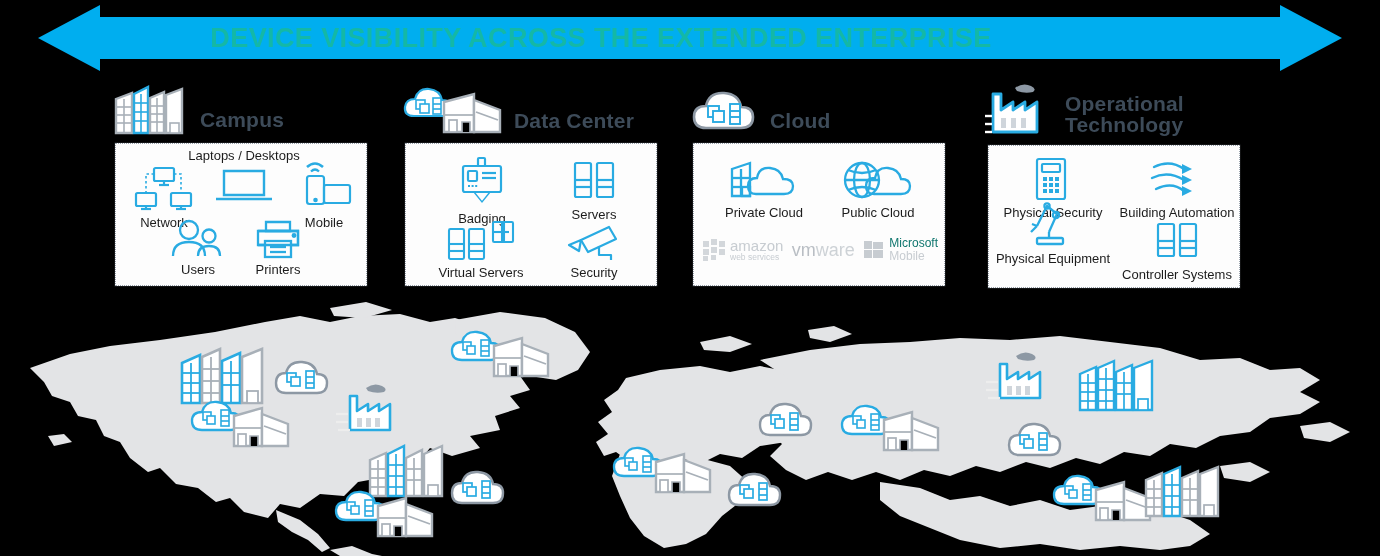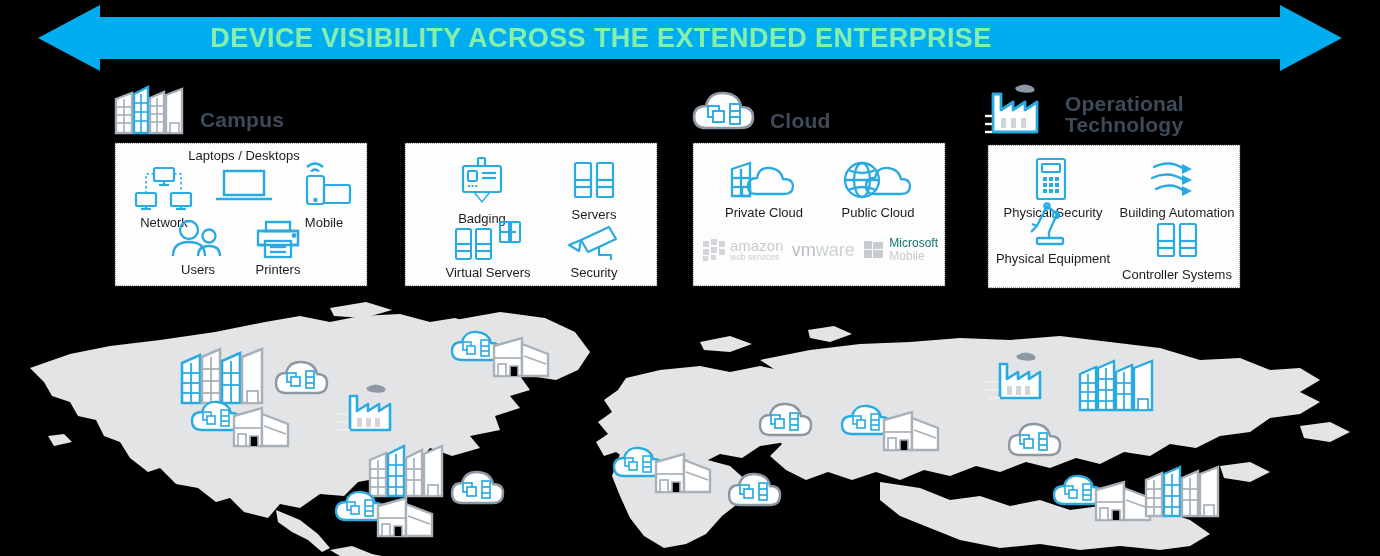--- a/index.html
+++ b/index.html
@@ -10,21 +10,21 @@
     overflow: hidden;
   }
   #root { position: relative; width: 1380px; height: 556px; background: #000; }
 
   
   .banner { position: absolute; left: 0; top: 0; width: 1380px; height: 76px; }
   .banner svg { display: block; }
   .banner-title {
     position: absolute; left: 0; top: 16px; width: 1202px; height: 44px;
     display: flex; align-items: center; justify-content: center;
-    color: #86efac; font-size: 27px; font-weight: bold;
+    color: #14b8a6; font-size: 27px; font-weight: bold;
     letter-spacing: 0.4px; white-space: nowrap;
     pointer-events: none;
   }
 
   
   .cat { position: absolute; }
   .cat-head { position: absolute; left: 0; top: 0; display: flex; align-items: center; }
   .cat-head .hicon { position: relative; flex: 0 0 auto; }
   .cat-title {
     color: #3d4b59; font-size: 21px; font-weight: bold;
@@ -171,20 +171,45 @@
             <circle cx="43" cy="16.5" r="1.3" fill="#29abe2"></circle>
           </g>
         </svg>
         <span class="lbl">Printers</span>
       </div>
     </div>
   </div>
 
   <div class="cat" style="left:402px; top:84px; width:256px; height:210px;">
 
+    <div class="cat-head" style="width:256px; height:56px;">
+      <span class="hicon">
+        <svg width="108" height="56" viewBox="0 0 108 56">
+
+          <path d="M12,34 Q2,34 3,25 Q4,17 13,17 Q16,6 27,7 Q38,8 40,18 Q49,18 49,26 Q49,34 40,34 Z" fill="#ffffff" stroke="#29abe2" stroke-width="2.2"></path>
+          <g stroke="#29abe2" stroke-width="1.6" fill="none">
+            <rect x="14" y="18" width="9" height="9"></rect>
+              <rect x="18" y="22" width="9" height="9" fill="#ffffff"></rect>
+            <rect x="31" y="16" width="8" height="16" fill="#ffffff"></rect>
+            <line x1="31" y1="22" x2="39" y2="22"></line>
+              <line x1="31" y1="27" x2="39" y2="27"></line>
+          </g>
+
+          <path d="M42,20 L72,12 L72,50 L42,50 Z" fill="#ffffff" stroke="#a8b0b8" stroke-width="2.4"></path>
+          <path d="M72,18 L98,28 L98,50 L72,50 Z" fill="#ffffff" stroke="#a8b0b8" stroke-width="2.4"></path>
+          <g stroke="#a8b0b8" stroke-width="1.7">
+            <line x1="42" y1="33" x2="72" y2="33"></line>
+            <rect x="47" y="38" width="8" height="12" fill="#ffffff"></rect>
+            <path d="M60,50 L60,40 L68,40 L68,50"></path>
+            <line x1="74" y1="30" x2="96" y2="38"></line>
+          </g>
+        </svg>
+      </span>
+      <span class="cat-title" style="margin-left:4px; margin-top:16px;">Data Center</span>
+    </div>
 
     <div class="panel" style="left:3px; top:59px; width:252px; height:143px;">
 
       <div class="cell" style="left:28px; top:12px; width:96px;">
         <svg width="56" height="52" viewBox="0 0 56 52">
           <g class="cyan" stroke-width="2.2">
             <rect x="24" y="2" width="7" height="8" rx="1"></rect>
             <rect x="9" y="10" width="38" height="26" rx="2"></rect>
             <rect x="14" y="15" width="9" height="10" rx="1.2"></rect>
             <line x1="28" y1="17" x2="42" y2="17"></line>
@@ -203,21 +228,21 @@
             <line x1="4" y1="20" x2="20" y2="20"></line>
               <line x1="4" y1="27" x2="20" y2="27"></line>
             <rect x="26" y="3" width="16" height="34" rx="1.5"></rect>
             <line x1="26" y1="20" x2="42" y2="20"></line>
               <line x1="26" y1="27" x2="42" y2="27"></line>
           </g>
         </svg>
         <span class="lbl">Servers</span>
       </div>
 
-      <div class="cell" style="left:22px; top:76px; width:120px;">
+      <div class="cell" style="left:15px; top:76px; width:120px;">
         <svg width="72" height="42" viewBox="0 0 72 42">
           <g class="cyan" stroke-width="2.1">
             <rect x="48" y="2" width="11" height="20" rx="1.2"></rect>
             <line x1="48" y1="12" x2="59" y2="12"></line>
             <rect x="61" y="2" width="11" height="20" rx="1.2" transform="translate(-4,0)"></rect>
             <line x1="61" y1="12" x2="68" y2="12" transform="translate(-4,0)"></line>
             <rect x="4" y="9" width="15" height="30" rx="1.4"></rect>
             <line x1="4" y1="24" x2="19" y2="24"></line>
               <line x1="4" y1="31" x2="19" y2="31"></line>
             <rect x="24" y="9" width="15" height="30" rx="1.4"></rect>

